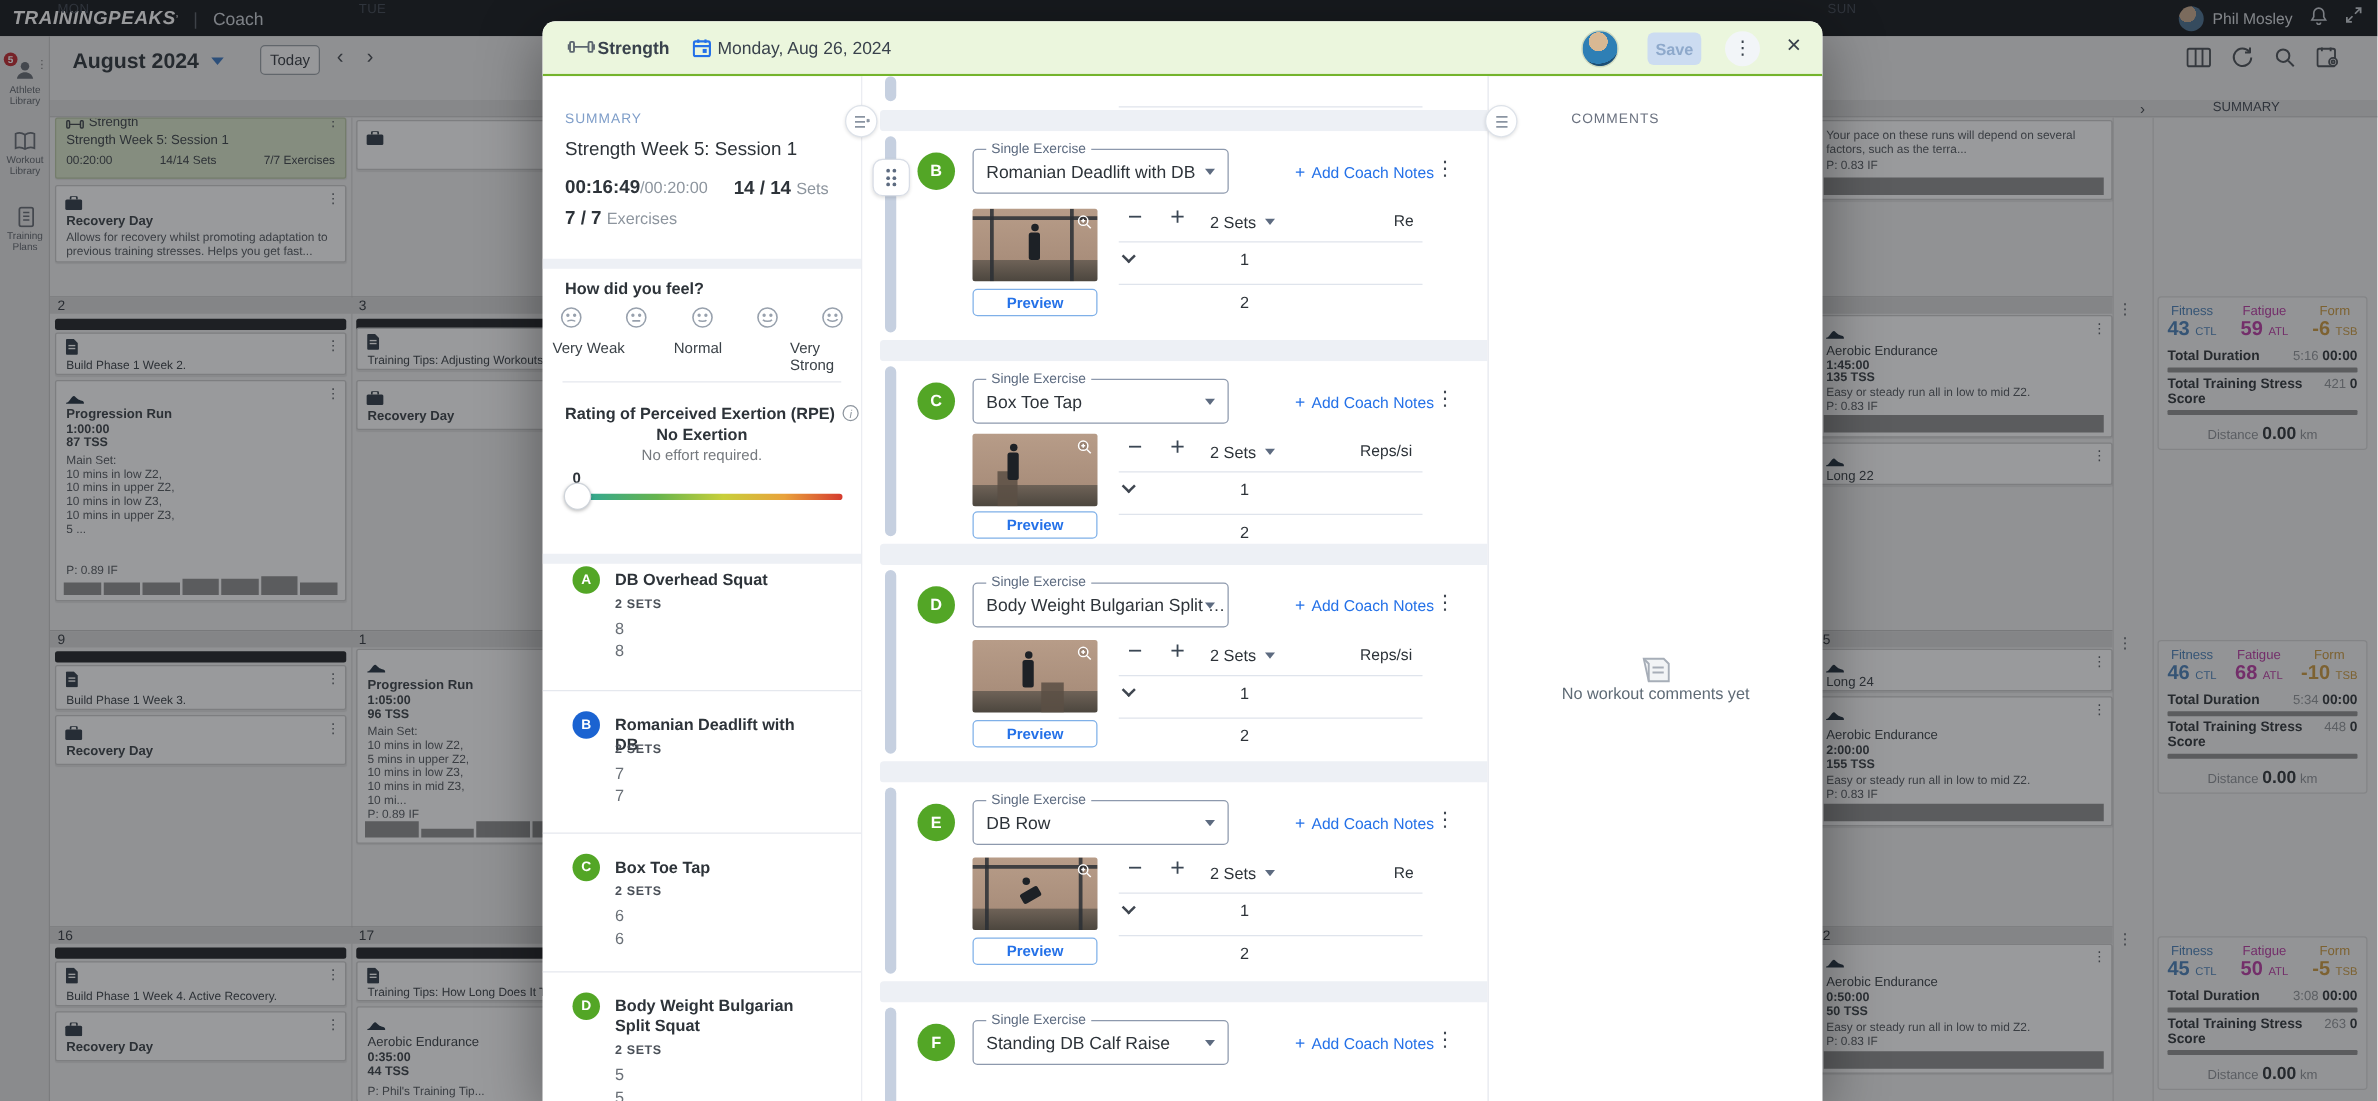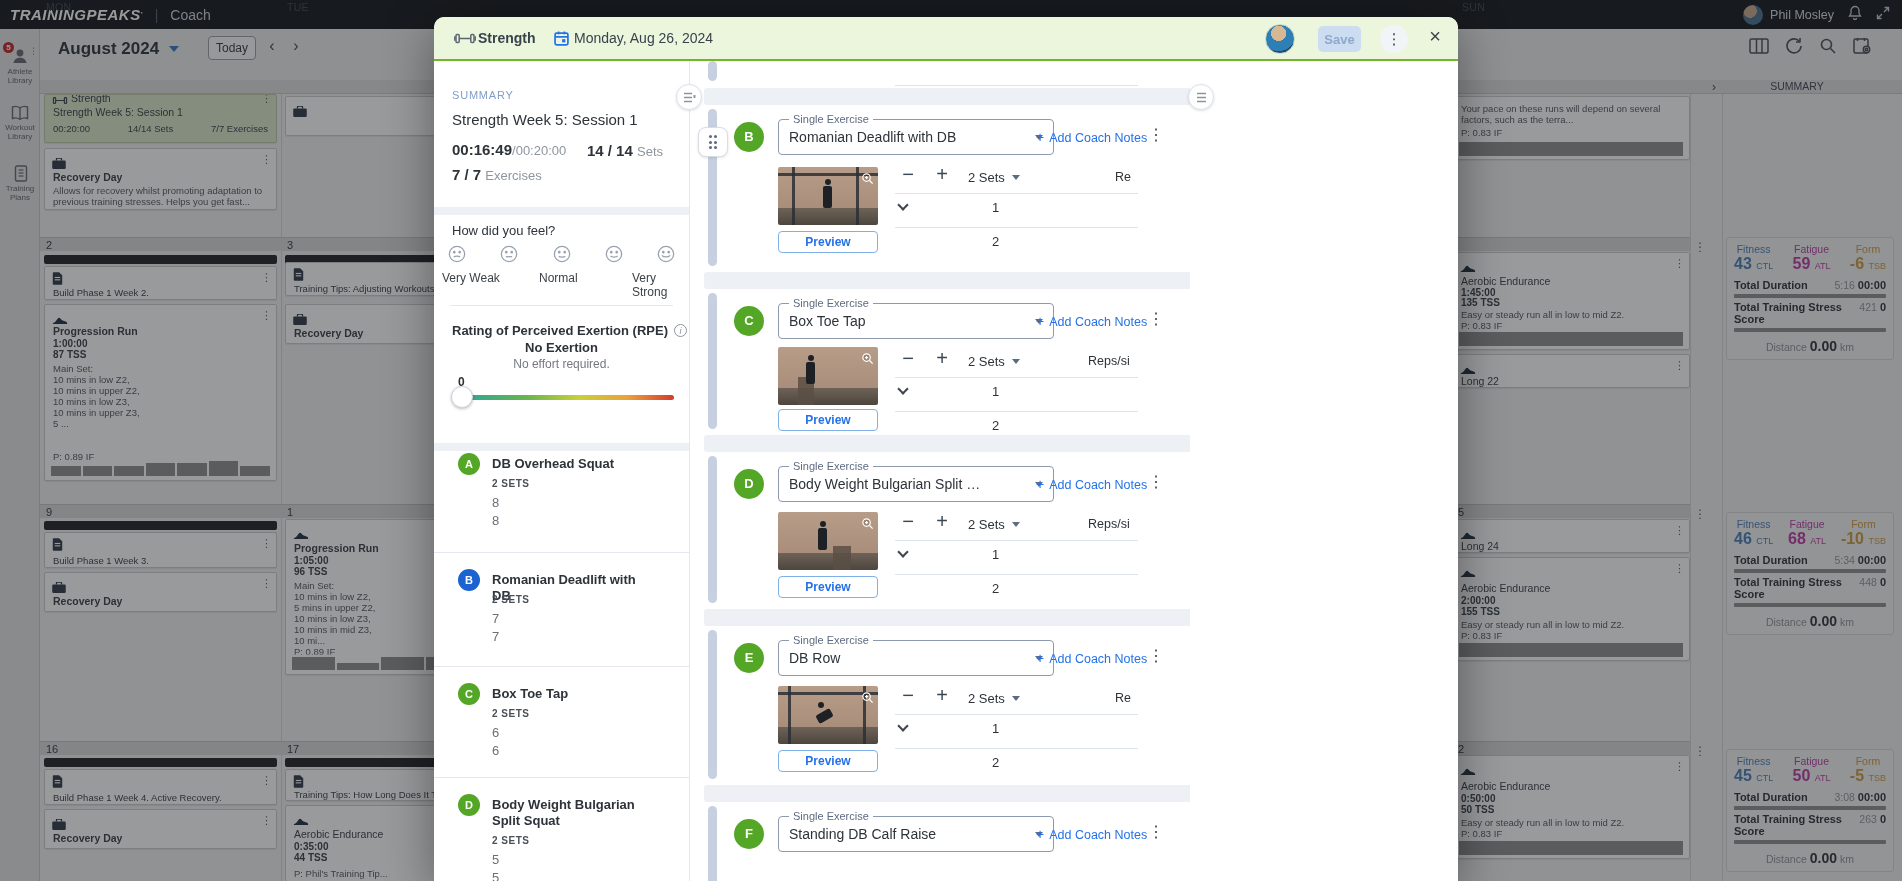--- a/index.html
+++ b/index.html
@@ -91,21 +91,21 @@
 
   
   .s-label{position:absolute;left:18px;top:28px;font-size:11px;letter-spacing:.8px;color:#7f9ec9}
   .s-title{position:absolute;left:18px;top:50px;font-size:15px;color:#2d3339}
   .s-time{position:absolute;left:18px;top:80px;font-size:15px;color:#2d3339}
   .s-time b{font-weight:bold}
   .s-dim{color:#8d959e;font-size:13px;font-weight:normal}
   .s-sets{position:absolute;right:26px;top:81px;font-size:15px;color:#2d3339}
   .s-ex{position:absolute;left:18px;top:105px;font-size:15px;color:#2d3339}
   .band{position:absolute;left:0;right:0;height:8px;background:#edf0f5}
-  .s-q{position:absolute;left:18px;top:162px;font-size:13px;font-weight:normal;color:#2d3339}
+  .s-q{position:absolute;left:18px;top:162px;font-size:13px;font-weight:bold;color:#2d3339}
   .face{position:absolute;top:184px;width:18px;height:18px}
   .face-lbl{position:absolute;top:210px;font-size:12px;color:#3b4248}
   .thin-hr{position:absolute;left:16px;right:16px;height:1px;background:#e5e8ee}
   .rpe-t{position:absolute;left:18px;top:262px;font-size:13px;font-weight:bold;color:#2d3339;display:flex;align-items:center;gap:6px}
   .info-i{width:13px;height:13px;border:1px solid #8d959e;border-radius:50%;color:#8d959e;font-size:9px;text-align:center;line-height:12px;font-style:italic;font-weight:normal}
   .rpe-v{position:absolute;left:0;right:0;top:279px;text-align:center;font-size:13px;font-weight:bold;color:#2d3339}
   .rpe-d{position:absolute;left:0;right:0;top:296px;text-align:center;font-size:12px;color:#75797e}
   .rpe-num{position:absolute;left:24px;top:314px;font-size:12px;font-weight:bold;color:#2d3339}
   .slider-track{position:absolute;left:28px;top:334px;width:212px;height:5px;border-radius:3px;background:linear-gradient(90deg,#2ba69b,#66b44e 30%,#c8cf3a 55%,#e9a23b 78%,#d53b2f)}
   .slider-handle{position:absolute;left:17px;top:325px;width:22px;height:22px;border-radius:50%;background:#fff;border:1px solid #cfd4da;box-shadow:0 1px 3px rgba(0,0,0,.25)}
@@ -117,21 +117,21 @@
   .exval{position:absolute;left:58px;font-size:13px;color:#6a7077}
 
   
   .gapband{position:absolute;left:14px;right:0;height:17px;background:#edf0f5;border-radius:3px 0 0 3px}
   .ex-card{position:absolute;left:0;right:0;background:#fff;overflow:hidden}
   .rail{position:absolute;left:18px;width:9px;border-radius:5px;background:#c6d0e0}
   .drag-handle{position:absolute;left:8px;top:22px;width:30px;height:30px;background:#fff;border:1px solid #d8dde6;border-radius:8px;box-shadow:0 1px 3px rgba(0,0,0,.12);display:flex;align-items:center;justify-content:center}
   .dots{display:grid;grid-template-columns:3px 3px;gap:2.5px}
   .dots i{width:3px;height:3px;border-radius:50%;background:#5d6b80}
   .card-badge{position:absolute;left:44px;top:17px;width:30px;height:30px;border-radius:50%;background:#53a626;color:#fff;font-size:13px;font-weight:bold;text-align:center;line-height:30px}
-  .dd-field{position:absolute;left:88px;top:14px;width:276px;height:36px;border:1px solid #8d99ad;border-radius:4px}
+  .dd-field{position:absolute;left:88px;top:14px;width:205px;height:36px;border:1px solid #8d99ad;border-radius:4px}
   .dd-label{position:absolute;left:10px;top:-7px;background:#fff;padding:0 4px;font-size:11px;color:#5d6b80;white-space:nowrap}
   .dd-value{position:absolute;left:10px;top:9px;width:200px;font-size:14px;color:#2d3339;white-space:nowrap;overflow:hidden;text-overflow:ellipsis}
   .dd-caret{position:absolute;right:10px;top:15px;width:0;height:0;border-left:4.5px solid transparent;border-right:4.5px solid transparent;border-top:5.5px solid #5d6b80}
   .add-notes{position:absolute;left:346px;top:24px;font-size:12.5px;color:#2471e8;white-space:nowrap}
   .add-notes b{font-weight:normal;margin-right:5px;font-size:14px}
   .card-kebab{position:absolute;left:458px;top:20px;color:#3f4650;font-size:16px}
   .thumb{position:absolute;left:88px;top:62px;width:100px;height:58px;border-radius:2px;overflow:hidden;background:linear-gradient(180deg,#b79c88 0%,#a98e7b 70%,#6e6257 71%,#4c463e 100%)}
   .thumb .beam{position:absolute;left:0;top:6px;width:100%;height:3px;background:#2a2f35;opacity:.85}
   .thumb .post{position:absolute;top:0;width:3px;height:100%;background:#2a2f35;opacity:.85}
   .fig-head{position:absolute;width:6px;height:6px;border-radius:50%;background:#1d2126}
@@ -889,14 +889,26 @@
         <div class="dd-field">
           <span class="dd-label">Single Exercise</span>
           <span class="dd-value">Standing DB Calf Raise</span>
           <span class="dd-caret"></span>
         </div>
         <span class="add-notes"><b>+</b><span>Add Coach Notes</span></span>
         <span class="card-kebab">⋮</span>
       </div>
     </div>
 
+    <div class="m-comments">
+      <div class="cm-label">COMMENTS</div>
+      <div class="cm-empty-icon">
+        <svg width="26" height="24" viewBox="0 0 26 24" fill="none" stroke="#a7aeb8" stroke-width="1.5">
+            <path d="M3 4h16l4 4v14H7z" fill="#f2f4f6"></path>
+            <path d="M3 4 7 8v14"></path>
+            <line x1="10" y1="11" x2="19" y2="11"></line>
+            <line x1="10" y1="15" x2="19" y2="15"></line>
+          </svg>
+      </div>
+      <div class="cm-empty">No workout comments yet</div>
+    </div>
   </div>
 </div>
 
 </body></html>

